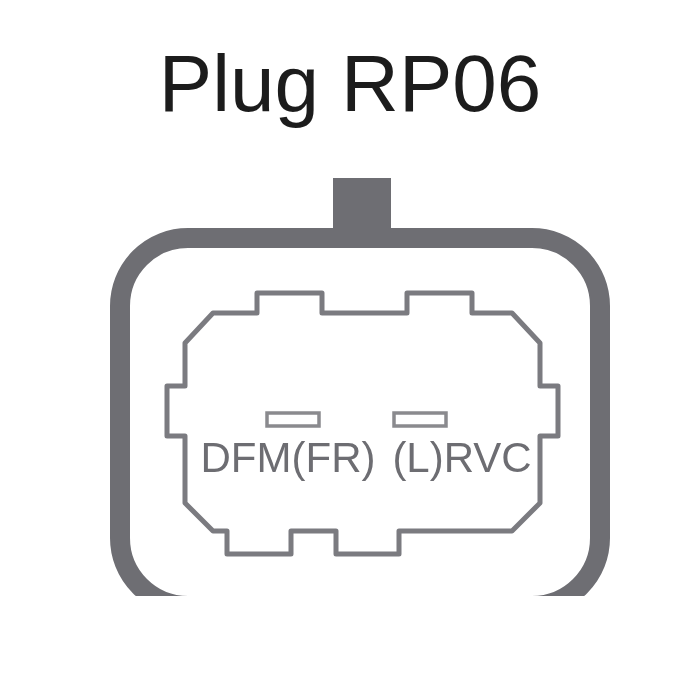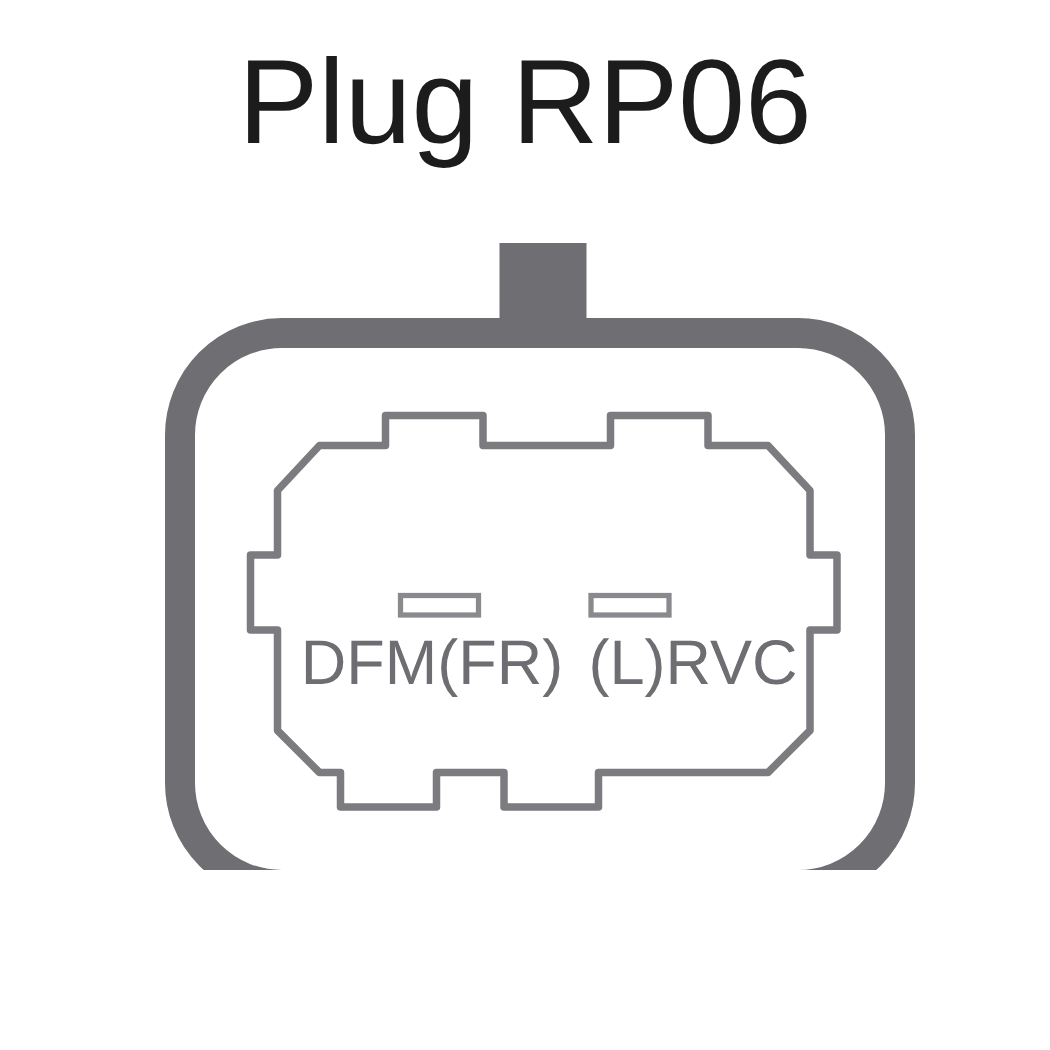--- a/index.html
+++ b/index.html
@@ -9,20 +9,21 @@
     width: 700px;
     height: 700px;
     font-family: "Liberation Sans", sans-serif;
   }
   .page {
     position: relative;
     width: 700px;
     height: 580px;
     background: #ffffff;
     overflow: hidden;
+    margin-top: 16px;
   }
   svg { display: block; }
 
   .title-text {
     font-family: "Liberation Sans", sans-serif;
     font-size: 80px;
     fill: #1c1c1c;
   }
   .tab-fill { fill: #6e6e73; stroke: none; }
   .outer-shell {

